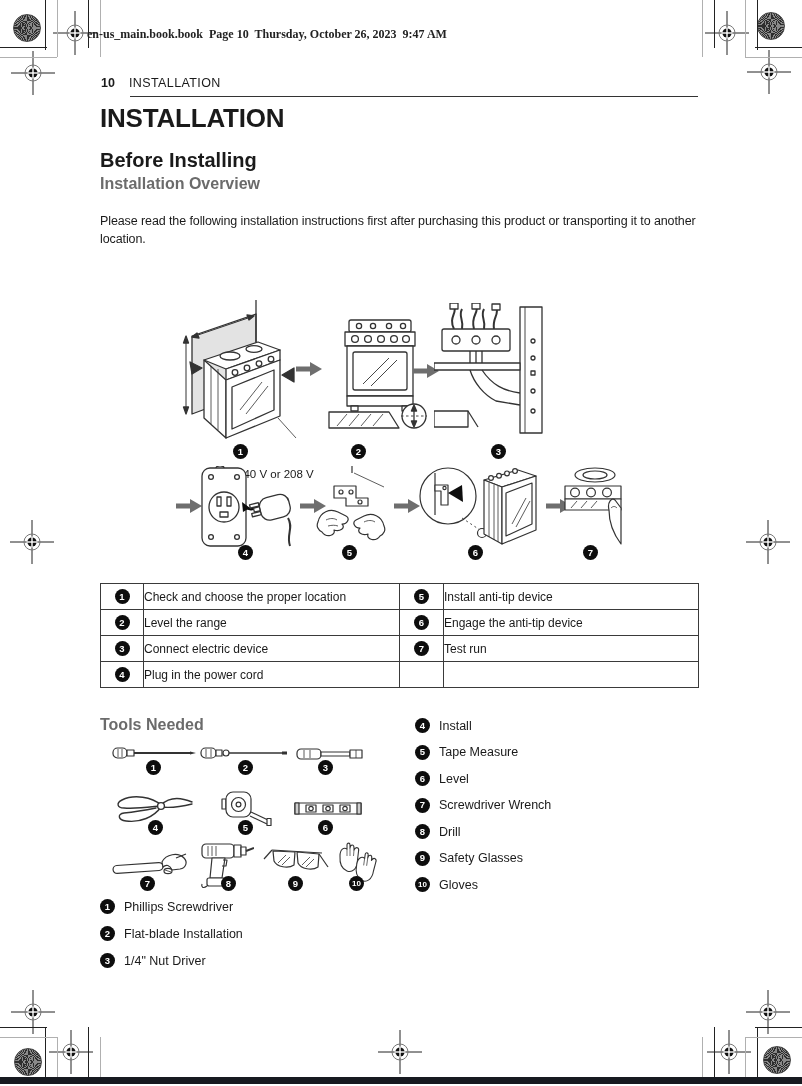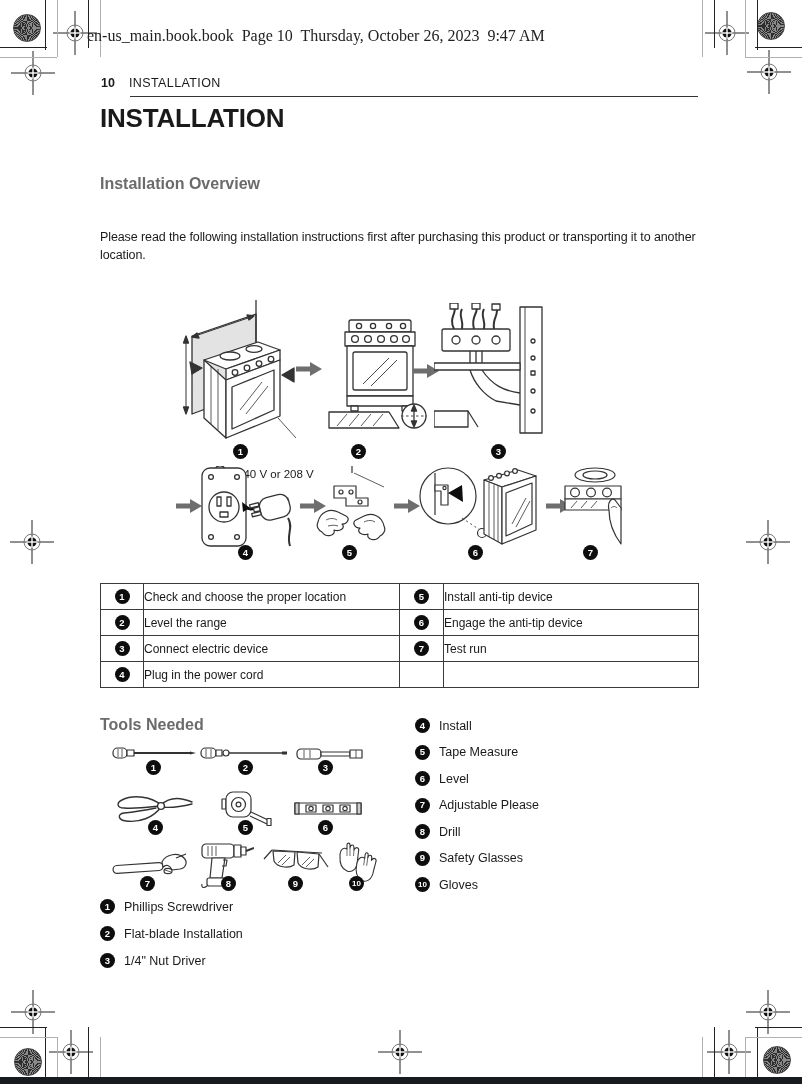--- a/index.html
+++ b/index.html
@@ -9,21 +9,21 @@
   
   .vline,.hline{position:absolute;background:#222;}
   .vline{width:1px;} .hline{height:1px;}
   .gray{background:#b0b0b0;}
   .reg{position:absolute;width:44px;height:44px;}
   .disc{position:absolute;width:26px;height:26px;border-radius:50%;border:1px solid #444;
         background:repeating-conic-gradient(#2e2e2e 0deg 4deg,#8a8a8a 4deg 8deg);}
   .bottombar{position:absolute;left:0;top:1077px;width:802px;height:7px;background:#171a20;}
   
   .hdrline{position:absolute;left:87px;top:27px;font-family:"Liberation Serif",serif;
-           font-size:16px;color:#222;white-space:pre;}
+           font-size:12px;color:#222;white-space:pre;font-weight:bold;}
   .pagenum-row{position:absolute;left:101px;top:76px;font-size:12.5px;display:flex;gap:14px;align-items:baseline;}
   .pagenum{font-weight:bold;}
   .sectlabel{letter-spacing:.4px;}
   .rule{position:absolute;left:130px;top:96px;width:568px;height:1px;background:#333;}
   .h1{position:absolute;left:100px;top:103px;font-size:26px;font-weight:800;letter-spacing:-.2px;}
   .h2{position:absolute;left:100px;top:149px;font-size:20px;font-weight:bold;}
   .h3{position:absolute;left:100px;font-size:16px;font-weight:bold;color:#6b6b6b;}
   .para{position:absolute;left:100px;width:602px;font-size:12.5px;line-height:17.5px;letter-spacing:-.1px;}
   
   .badge{display:inline-flex;align-items:center;justify-content:center;flex:none;
@@ -135,22 +135,23 @@
   <div class="bottombar"></div>
 
   <div class="hdrline">en-us_main.book.book  Page 10  Thursday, October 26, 2023  9:47 AM</div>
   <div class="pagenum-row">
     <span class="pagenum">10</span>
     <span class="sectlabel">INSTALLATION</span>
   </div>
   <div class="rule"></div>
 
   <div class="h1">INSTALLATION</div>
+  <div class="h2">Before Installing</div>
   <div class="h3" style="top:175px">Installation Overview</div>
-  <div class="para" style="top:229px">Please read the following installation instructions first after purchasing this product or transporting it to another location.</div>
+  <div class="para" style="top:213px">Please read the following installation instructions first after purchasing this product or transporting it to another location.</div>
 
   <svg class="abs" style="left:178px;top:298px" width="120" height="150" viewBox="0 0 120 150">
     <g fill="#fff" stroke="#333" stroke-width="1.3" stroke-linejoin="round">
       <polygon points="14,38 78,16 78,92 14,116" fill="#e3e3e3"></polygon>
       <line x1="78" y1="2" x2="78" y2="92" fill="none"></line>
       <line x1="8" y1="42" x2="8" y2="112" fill="none" stroke-width="1"></line>
       <polygon points="8,38 5.5,45 10.5,45" fill="#333"></polygon>
       <polygon points="8,116 5.5,109 10.5,109" fill="#333"></polygon>
       <line x1="17" y1="38" x2="73" y2="19" fill="none" stroke-width="1"></line>
       <polygon points="14,39 21,40 19,35" fill="#333"></polygon>
@@ -546,21 +547,21 @@
     <div class="row">
       <span class="badge">5</span>
       <span>Tape Measure</span>
     </div>
     <div class="row">
       <span class="badge">6</span>
       <span>Level</span>
     </div>
     <div class="row">
       <span class="badge">7</span>
-      <span>Adjustable Please</span>
+      <span>Screwdriver Wrench</span>
     </div>
     <div class="row">
       <span class="badge">8</span>
       <span>Drill</span>
     </div>
     <div class="row">
       <span class="badge">9</span>
       <span>Safety Glasses</span>
     </div>
     <div class="row">

